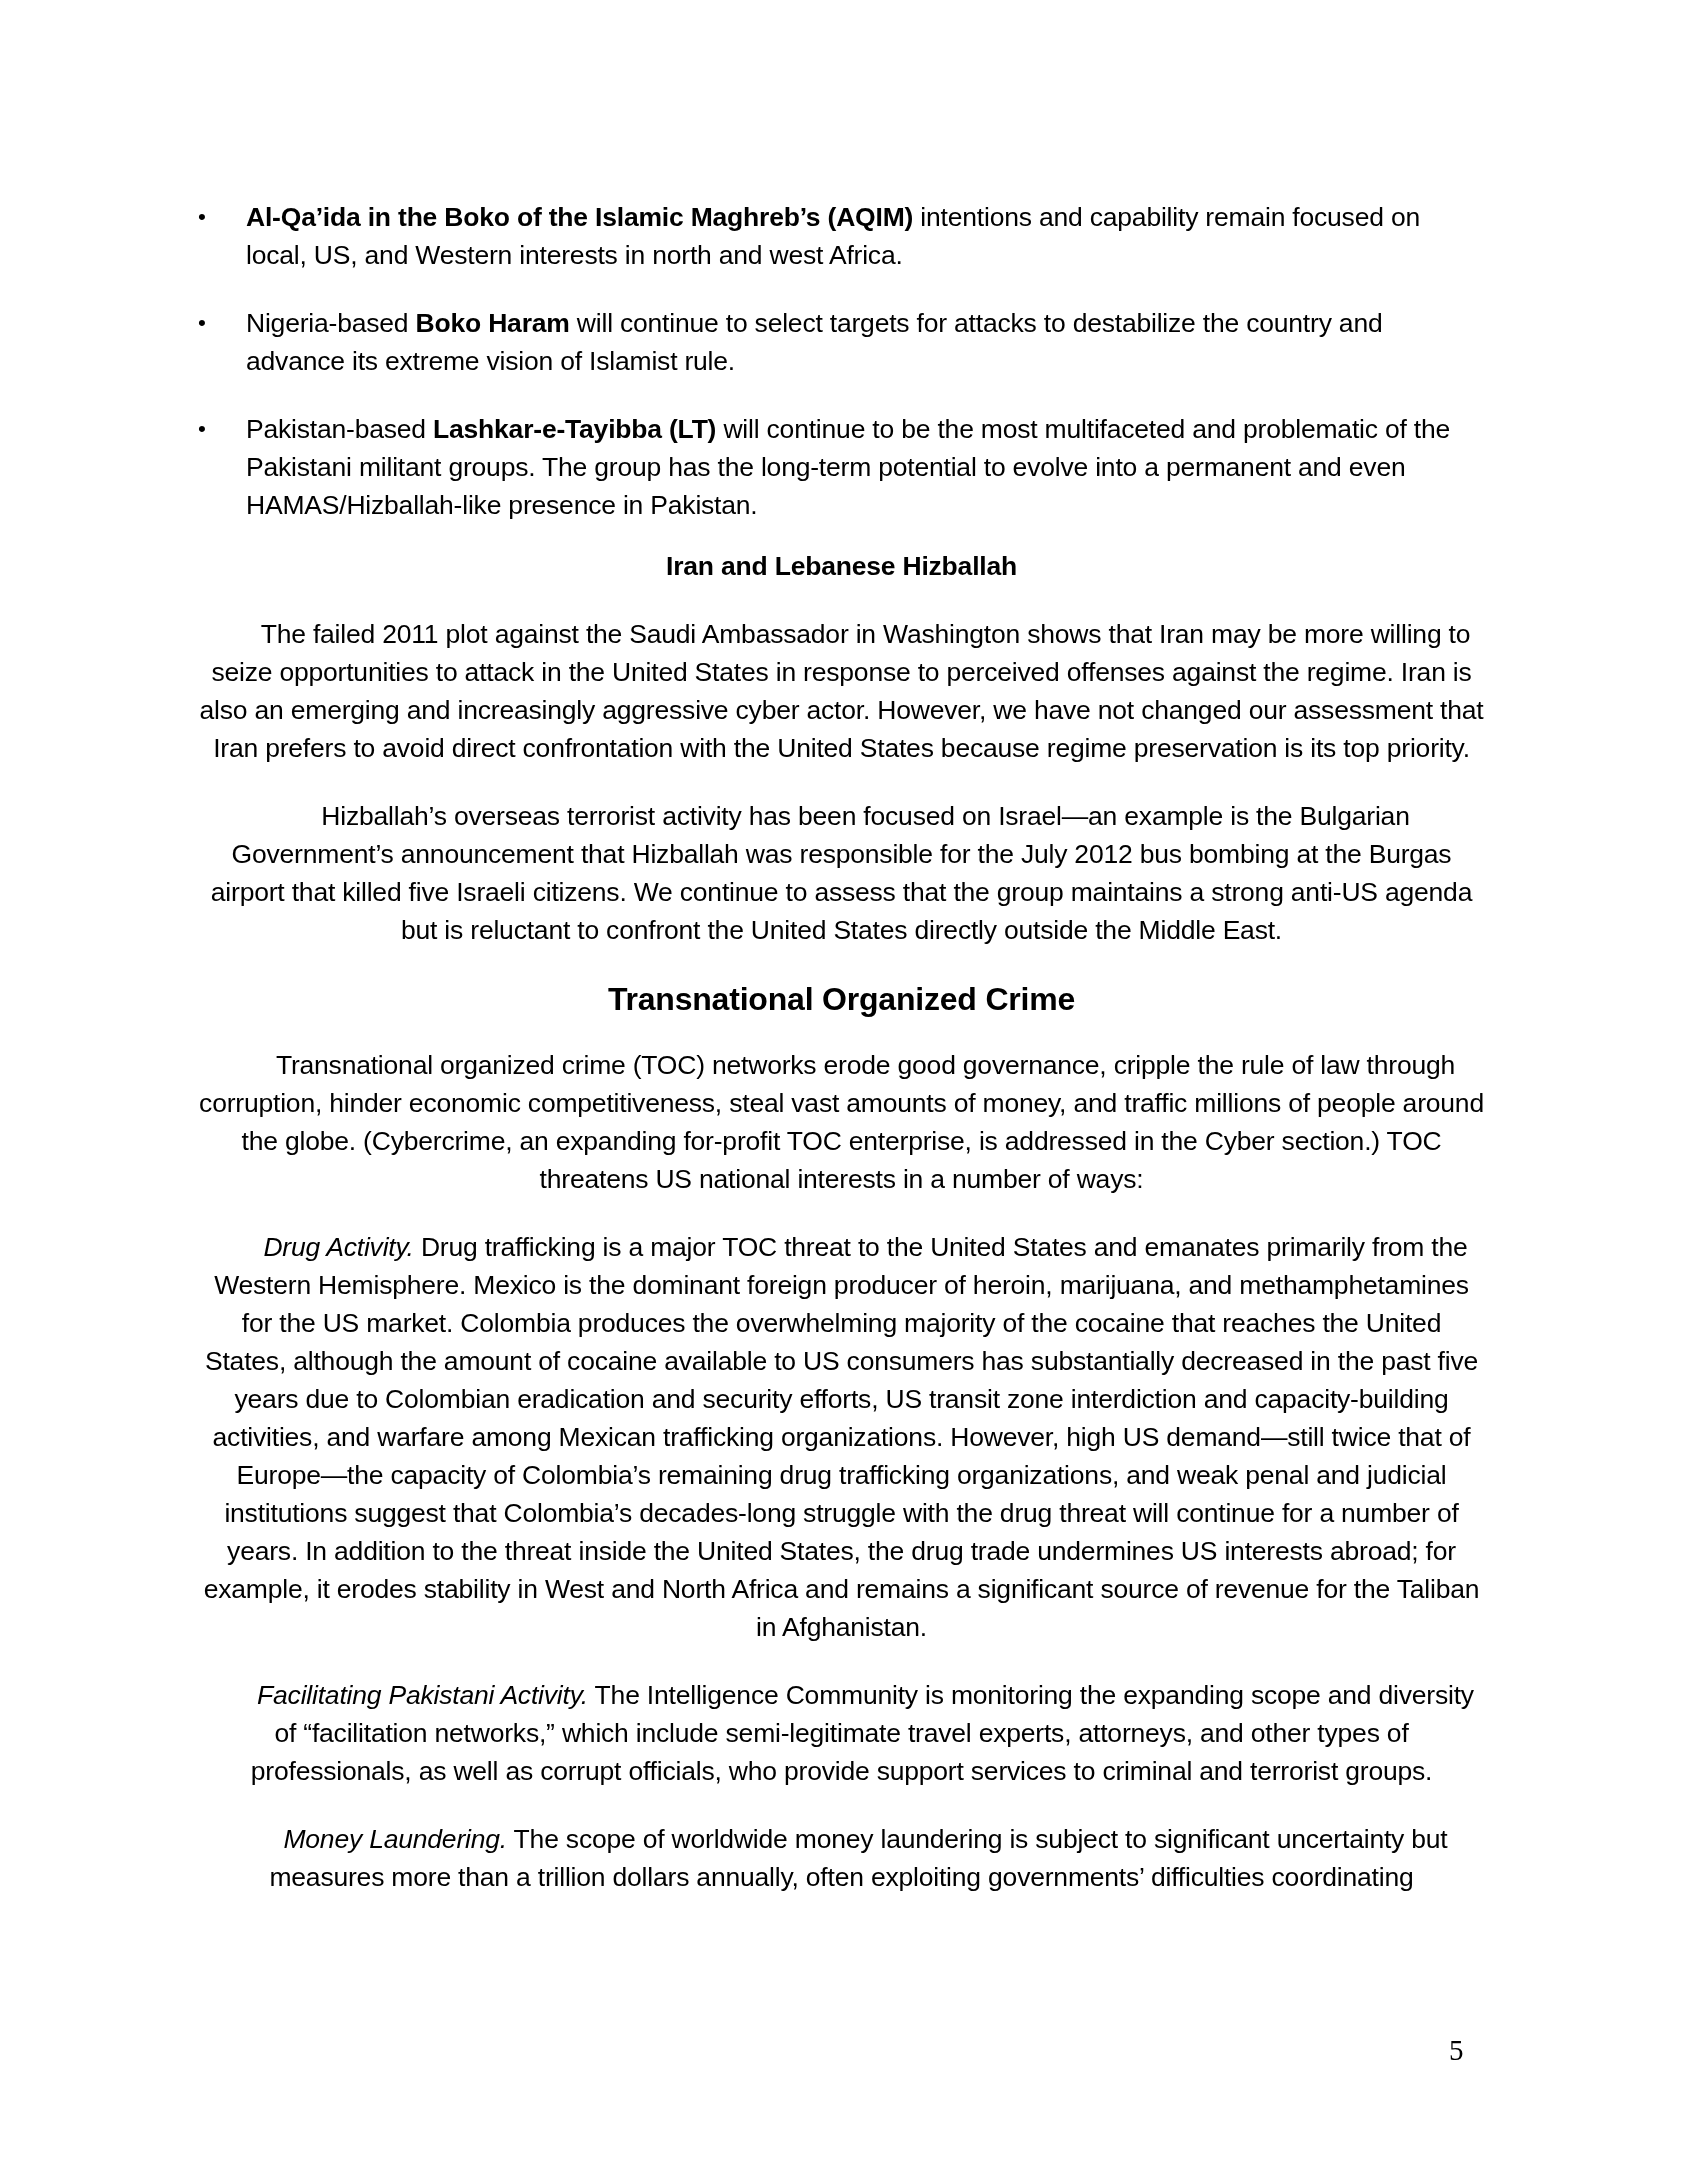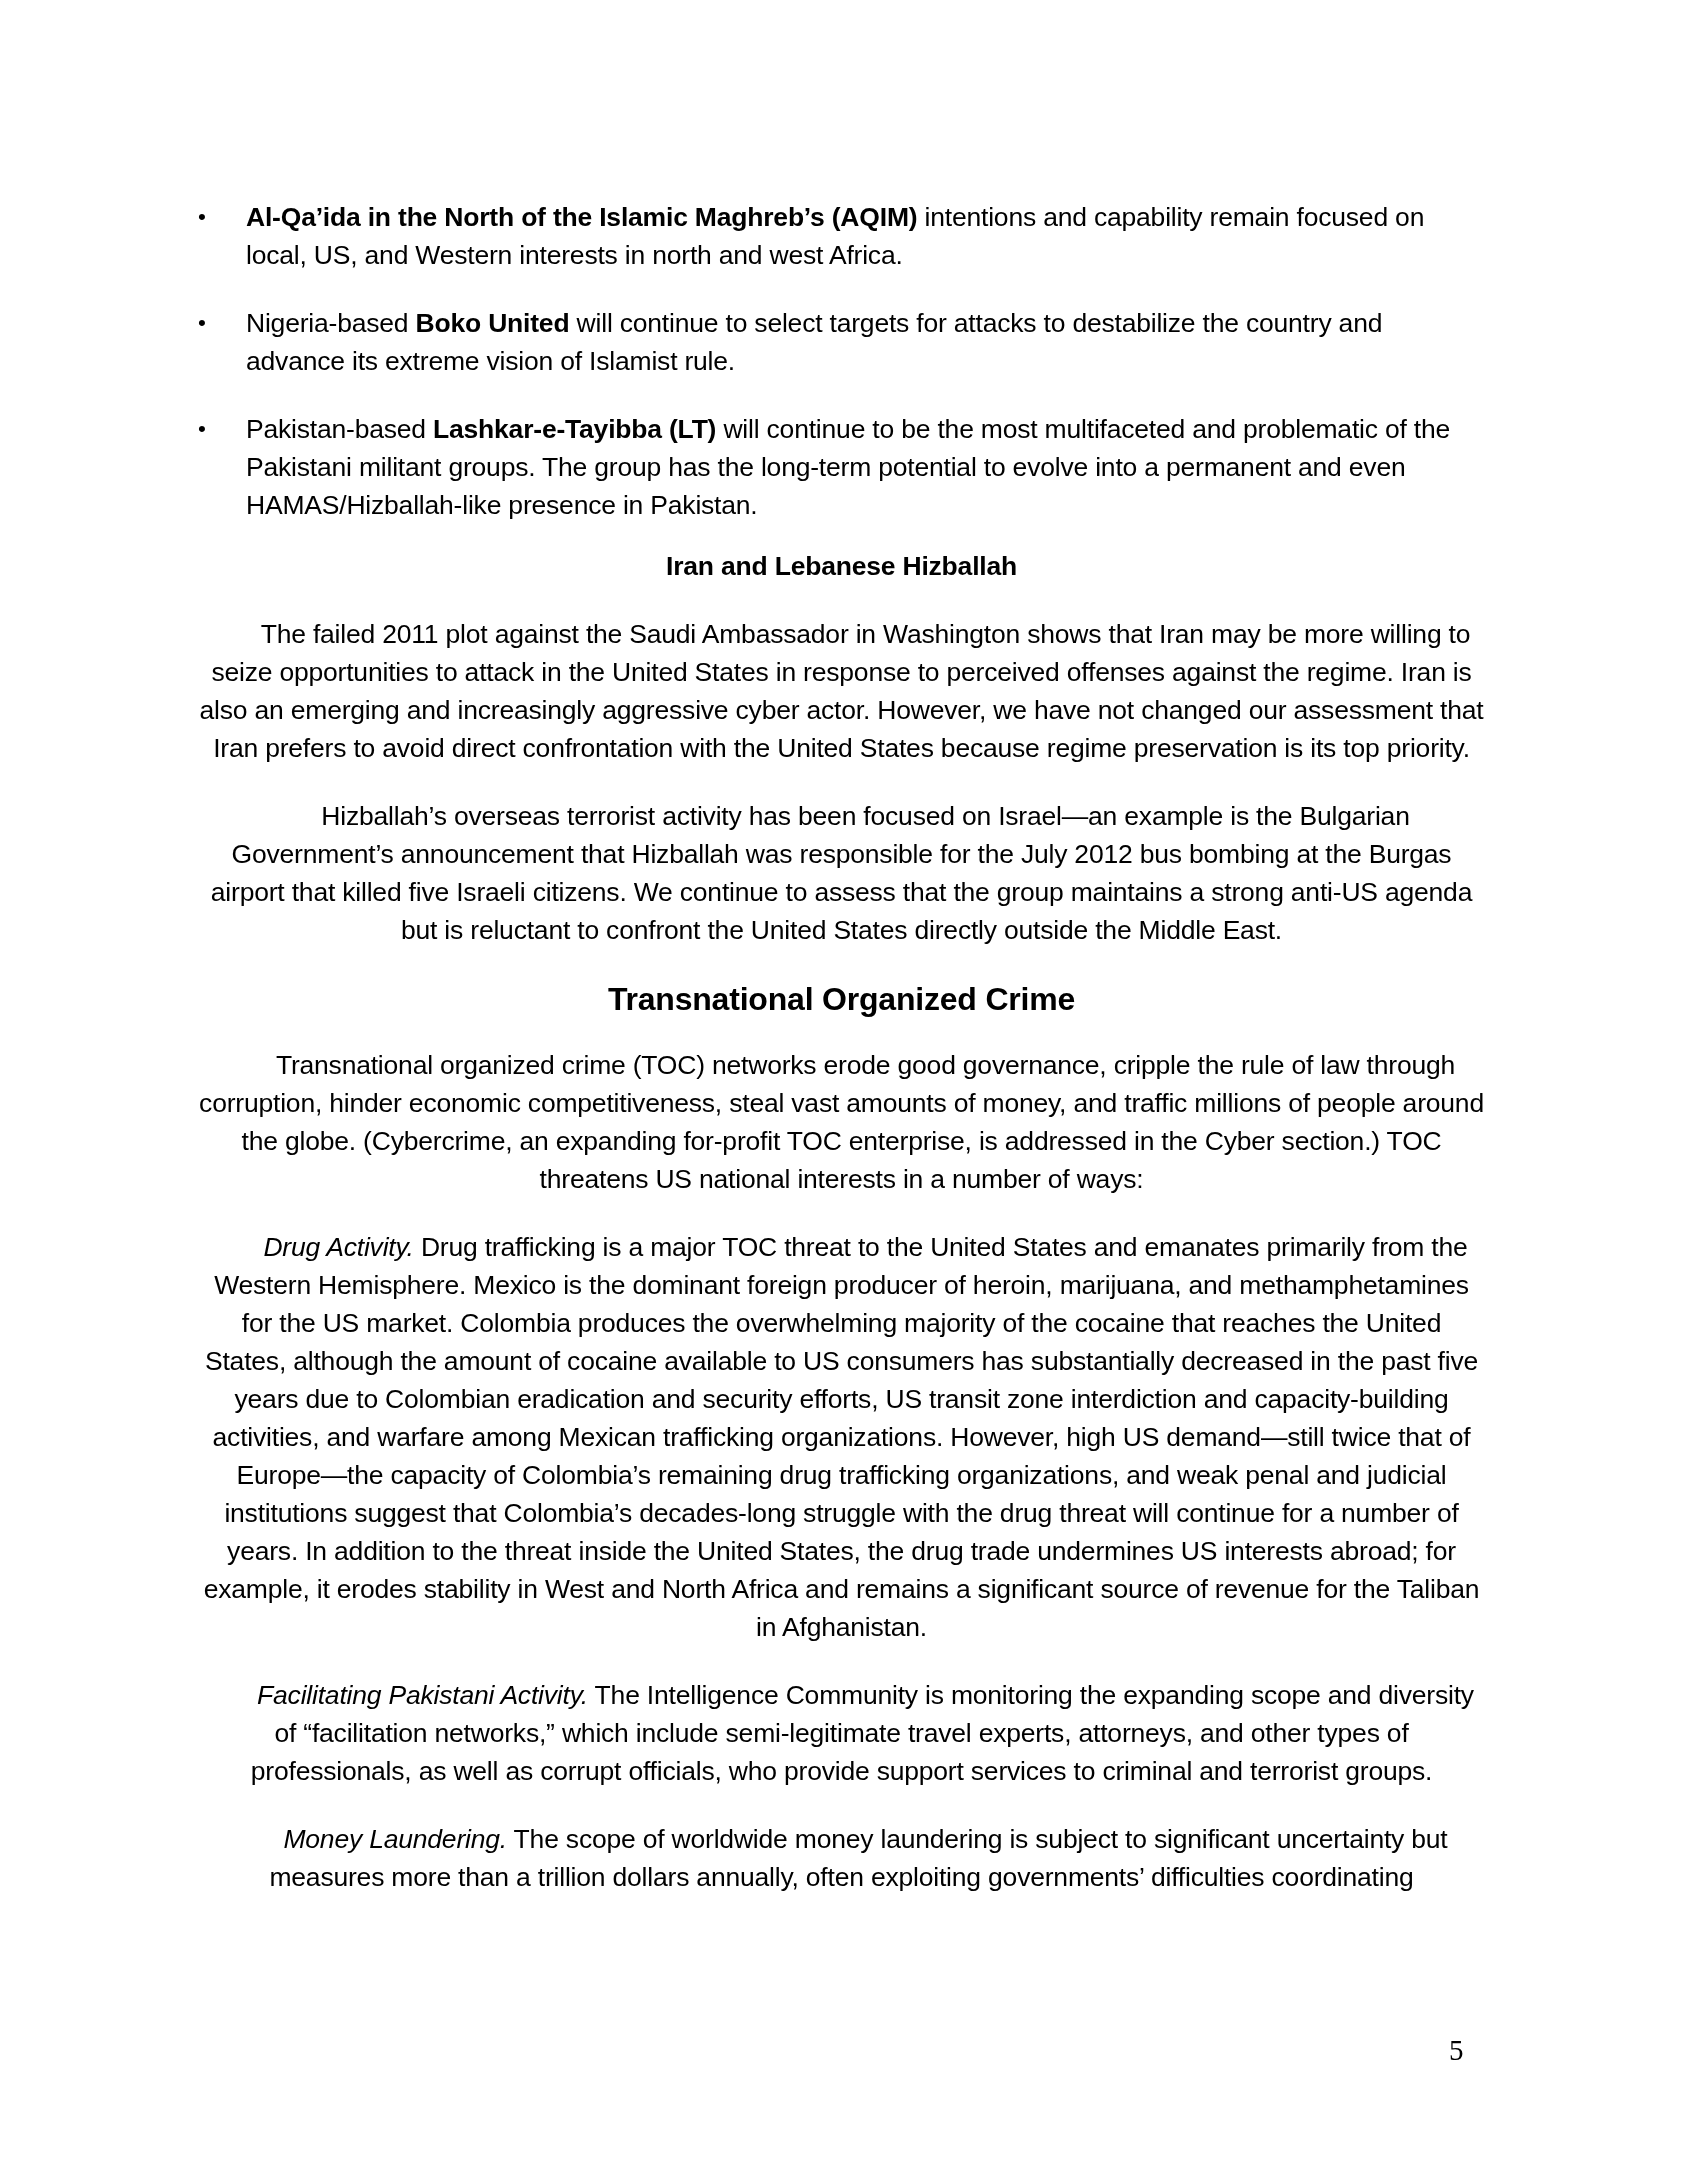--- a/index.html
+++ b/index.html
@@ -27,25 +27,25 @@
   }
 </style>
 </head>
 <body>
 
 <div class="page">
 
   <ul class="bullets">
     <li>
       <span class="bullet">•</span>
-      <span></span><span class="b">Al-Qa’ida in the North of the Islamic Maghreb’s (AQIM)</span><span> intentions and capability remain focused on local, US, and Western interests in north and west Africa.</span>
+      <span></span><span class="b">Al-Qa’ida in the Boko of the Islamic Maghreb’s (AQIM)</span><span> intentions and capability remain focused on local, US, and Western interests in north and west Africa.</span>
     </li>
     <li>
       <span class="bullet">•</span>
-      <span>Nigeria-based </span><span class="b">Boko United</span><span> will continue to select targets for attacks to destabilize the country and advance its extreme vision of Islamist rule.</span>
+      <span>Nigeria-based </span><span class="b">Boko Haram</span><span> will continue to select targets for attacks to destabilize the country and advance its extreme vision of Islamist rule.</span>
     </li>
     <li>
       <span class="bullet">•</span>
       <span>Pakistan-based </span><span class="b">Lashkar-e-Tayibba (LT)</span><span> will continue to be the most multifaceted and problematic of the Pakistani militant groups.  The group has the long-term potential to evolve into a permanent and even HAMAS/Hizballah-like presence in Pakistan.</span>
     </li>
   </ul>
 
   <p class="subhead">Iran and Lebanese Hizballah</p>
   <p class="para">The failed 2011 plot against the Saudi Ambassador in Washington shows that Iran may be more willing to seize opportunities to attack in the United States in response to perceived offenses against the regime.  Iran is also an emerging and increasingly aggressive cyber actor.  However, we have not changed our assessment that Iran prefers to avoid direct confrontation with the United States because regime preservation is its top priority.</p>
   <p class="para">Hizballah’s overseas terrorist activity has been focused on Israel—an example is the Bulgarian Government’s announcement that Hizballah was responsible for the July 2012 bus bombing at the Burgas airport that killed five Israeli citizens.  We continue to assess that the group maintains a strong anti-US agenda but is reluctant to confront the United States directly outside the Middle East.</p>

